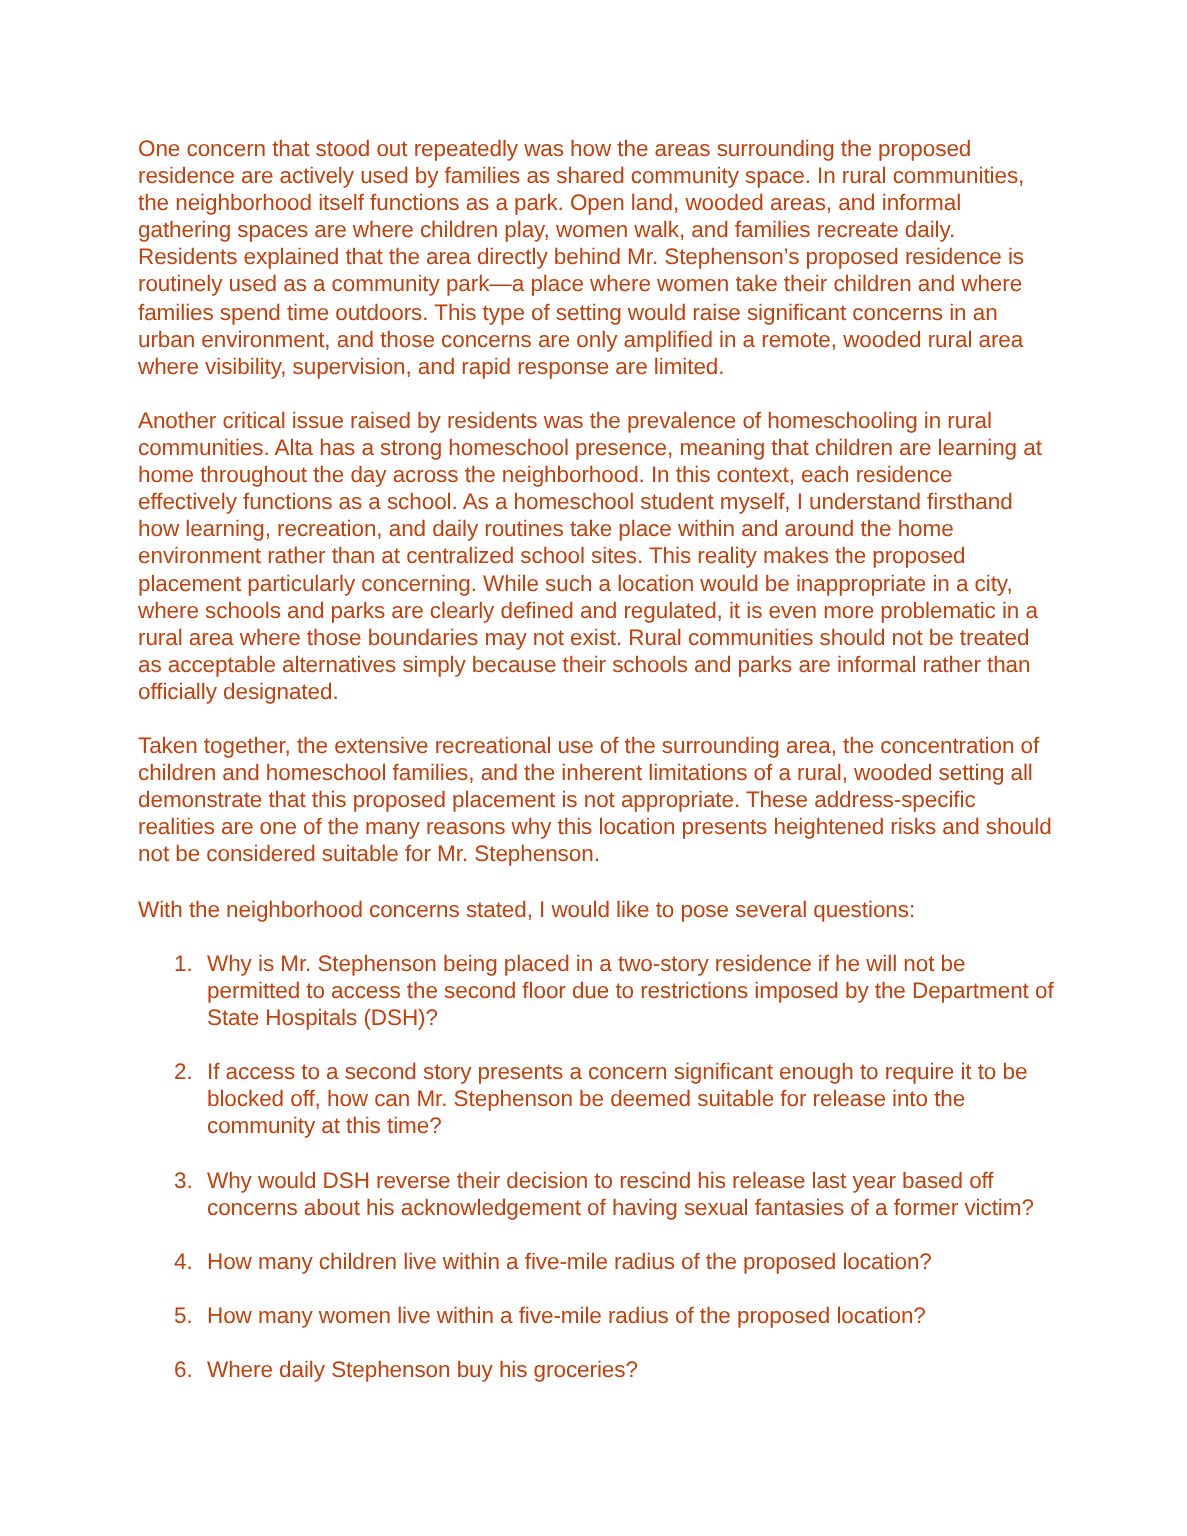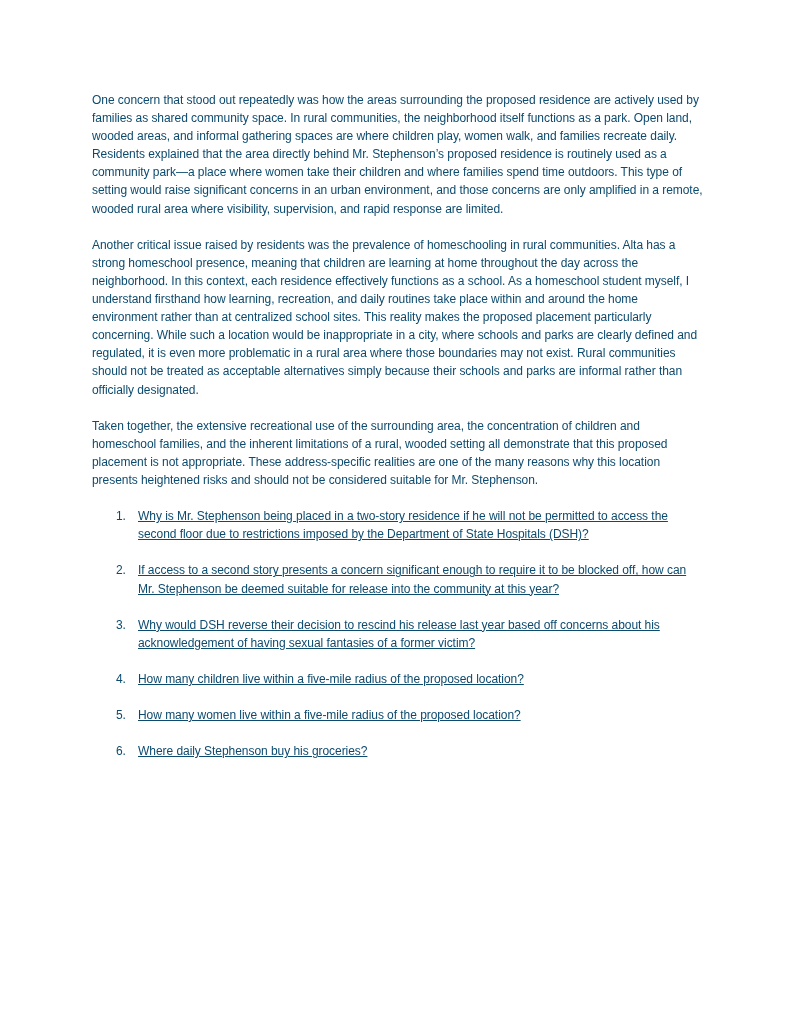--- a/index.html
+++ b/index.html
@@ -12,23 +12,23 @@
       height: 1024px;
       overflow: hidden;
       position: relative;
     }
     .page {
       position: absolute;
       left: 92px;
       top: 91px;
       width: 612px;
       font-family: "Liberation Sans", sans-serif;
-      font-size: 12px;
+      font-size: 15px;
       line-height: 18.1px;
-      color: #0c4a6e;
+      color: #c2410c;
       letter-spacing: -0.05px;
     }
     .para {
       margin: 0 0 18.1px 0;
     }
     .questions {
       list-style: none;
       margin: 0;
       padding: 0;
     }
@@ -37,39 +37,39 @@
       padding-left: 46px;
       margin: 0 0 18.1px 0;
     }
     .q-num {
       position: absolute;
       left: 24px;
       top: 0;
     }
     .q-text {
       display: block;
-      text-decoration: underline;
     }
   </style>
 </head>
 <body>
 
 <div class="page">
   <p class="para">One concern that stood out repeatedly was how the areas surrounding the proposed residence are actively used by families as shared community space. In rural communities, the neighborhood itself functions as a park. Open land, wooded areas, and informal gathering spaces are where children play, women walk, and families recreate daily. Residents explained that the area directly behind Mr. Stephenson’s proposed residence is routinely used as a community park—a place where women take their children and where families spend time outdoors. This type of setting would raise significant concerns in an urban environment, and those concerns are only amplified in a remote, wooded rural area where visibility, supervision, and rapid response are limited.</p>
   <p class="para">Another critical issue raised by residents was the prevalence of homeschooling in rural communities. Alta has a strong homeschool presence, meaning that children are learning at home throughout the day across the neighborhood. In this context, each residence effectively functions as a school. As a homeschool student myself, I understand firsthand how learning, recreation, and daily routines take place within and around the home environment rather than at centralized school sites. This reality makes the proposed placement particularly concerning. While such a location would be inappropriate in a city, where schools and parks are clearly defined and regulated, it is even more problematic in a rural area where those boundaries may not exist. Rural communities should not be treated as acceptable alternatives simply because their schools and parks are informal rather than officially designated.</p>
   <p class="para">Taken together, the extensive recreational use of the surrounding area, the concentration of children and homeschool families, and the inherent limitations of a rural, wooded setting all demonstrate that this proposed placement is not appropriate. These address-specific realities are one of the many reasons why this location presents heightened risks and should not be considered suitable for Mr. Stephenson.</p>
+  <p class="para">With the neighborhood concerns stated, I would like to pose several questions:</p>
 
   <ol class="questions">
     <li class="q-item">
       <span class="q-num">1.</span>
       <span class="q-text">Why is Mr. Stephenson being placed in a two-story residence if he will not be permitted to access the second floor due to restrictions imposed by the Department of State Hospitals (DSH)?</span>
     </li>
     <li class="q-item">
       <span class="q-num">2.</span>
-      <span class="q-text">If access to a second story presents a concern significant enough to require it to be blocked off, how can Mr. Stephenson be deemed suitable for release into the community at this year?</span>
+      <span class="q-text">If access to a second story presents a concern significant enough to require it to be blocked off, how can Mr. Stephenson be deemed suitable for release into the community at this time?</span>
     </li>
     <li class="q-item">
       <span class="q-num">3.</span>
       <span class="q-text">Why would DSH reverse their decision to rescind his release last year based off concerns about his acknowledgement of having sexual fantasies of a former victim?</span>
     </li>
     <li class="q-item">
       <span class="q-num">4.</span>
       <span class="q-text">How many children live within a five-mile radius of the proposed location?</span>
     </li>
     <li class="q-item">

